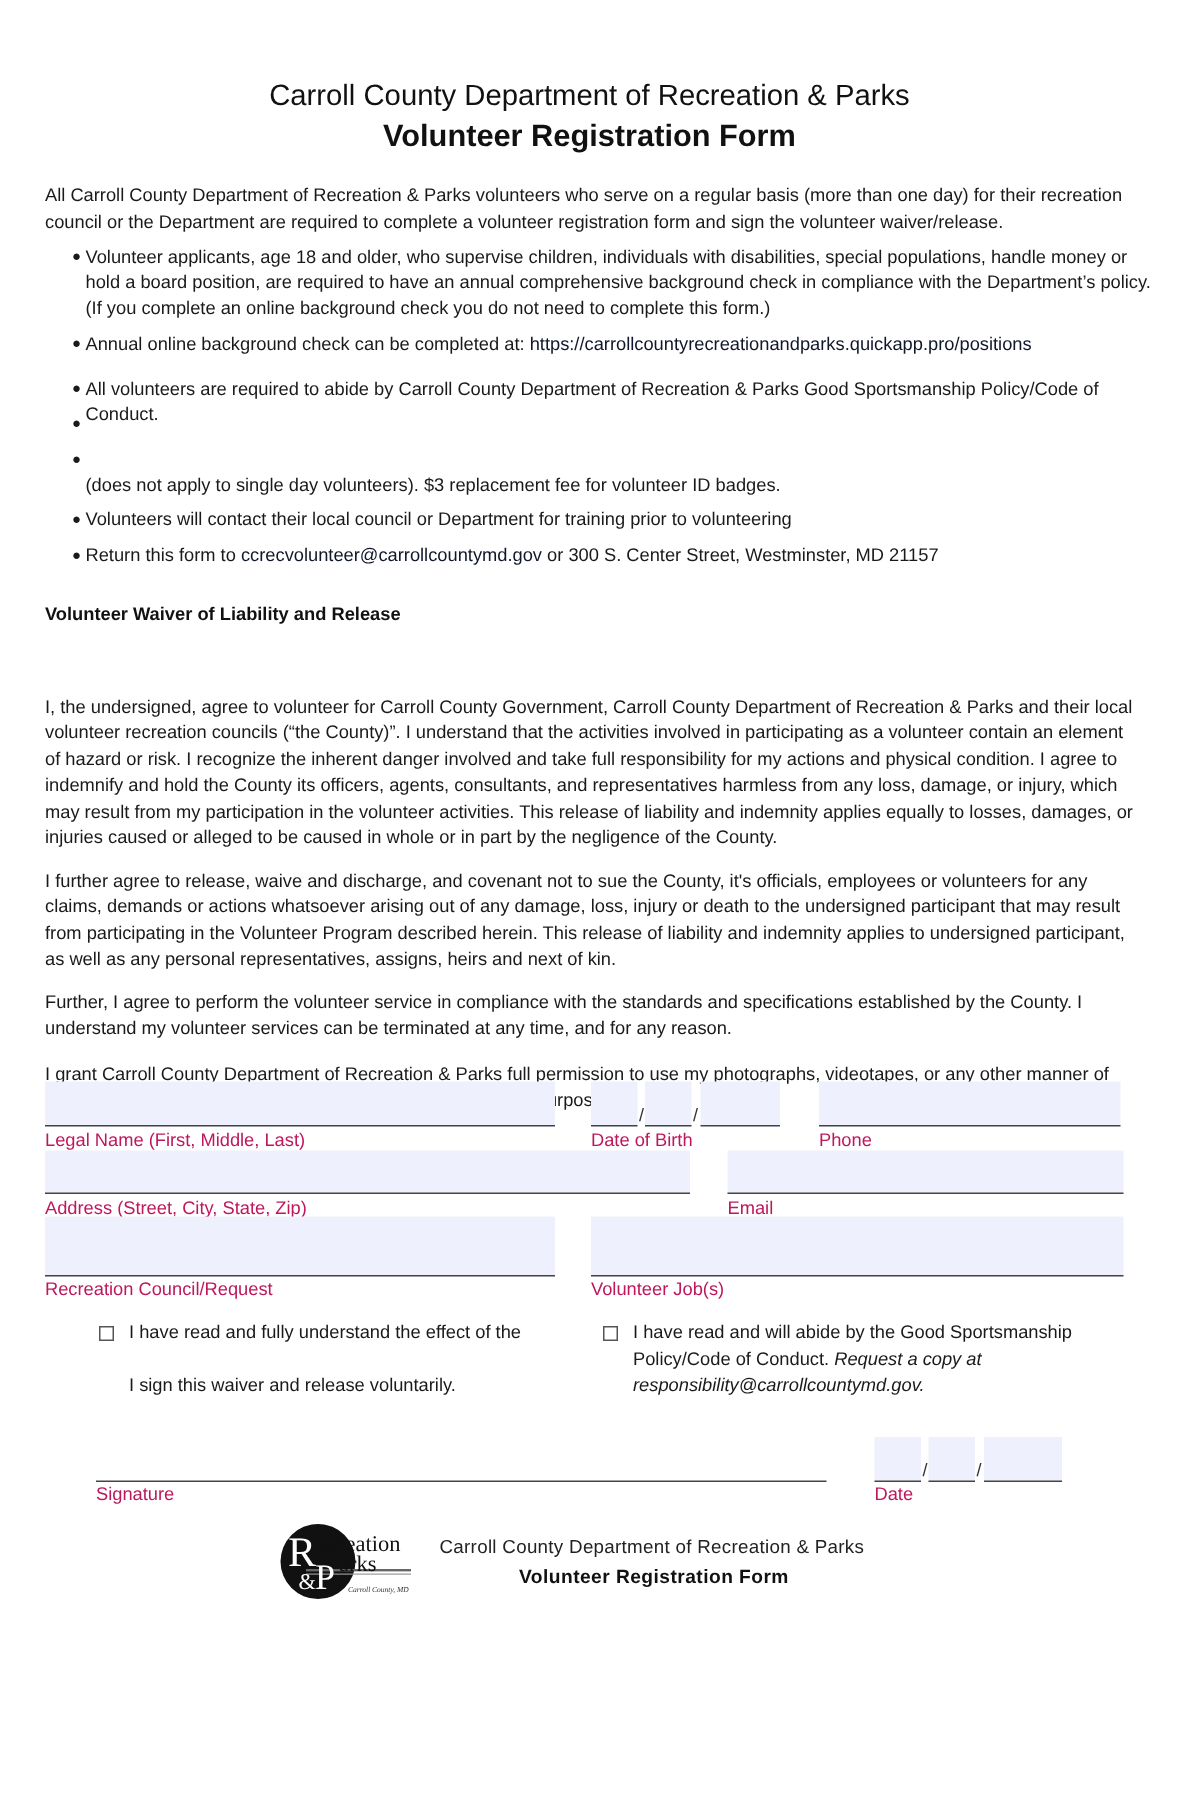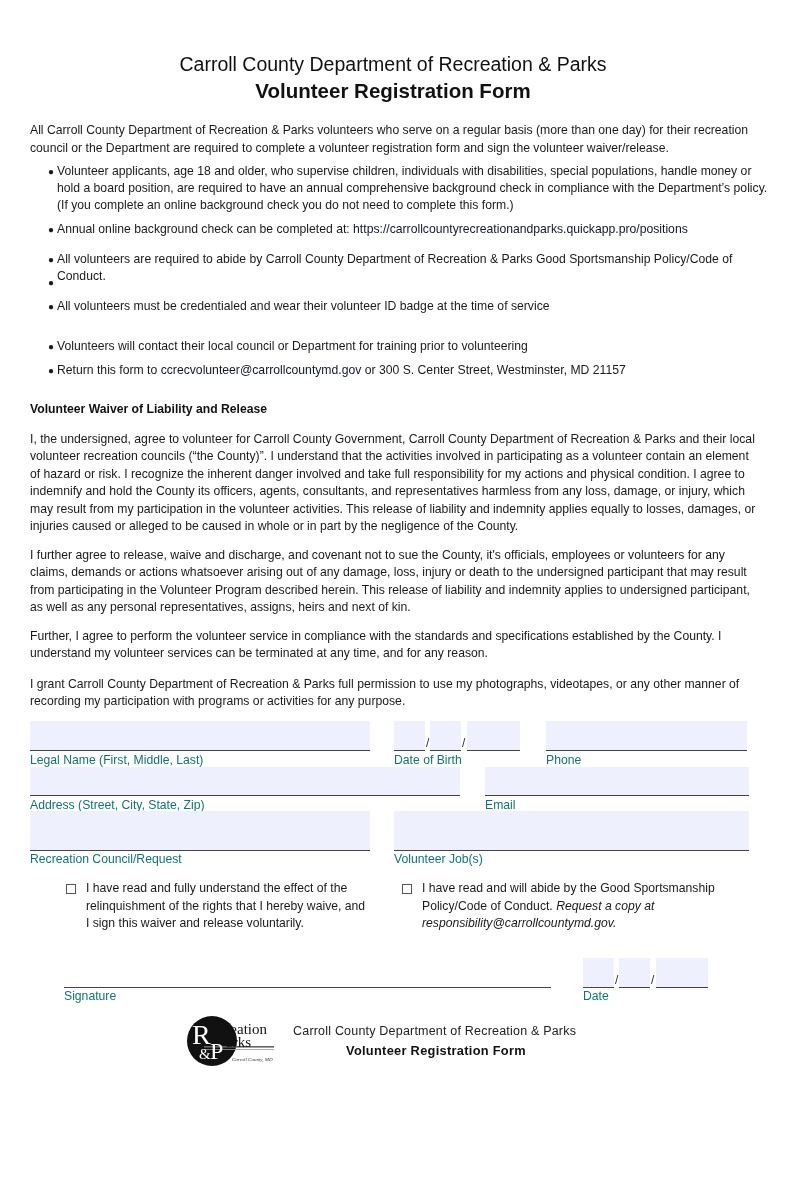--- a/index.html
+++ b/index.html
@@ -10,24 +10,24 @@
   }
   .abs { position: absolute; }
   .h1 { left: 0; width: 786px; top: 53px; text-align: center; font-size: 19.5px; color: #111; }
   .h2 { left: 0; width: 786px; top: 79px; text-align: center; font-size: 20.5px; font-weight: bold; color: #111; }
   .intro { left: 30px; top: 122px; width: 730px; font-size: 12.2px; line-height: 17.5px; }
   ul.bullets { position: absolute; left: 48px; top: 163px; width: 712px; margin: 0; padding: 0; list-style: none; font-size: 12.2px; line-height: 17.2px; }
   ul.bullets li { position: absolute; left: 0; width: 712px; padding-left: 9px; }
   ul.bullets li .dot { position: absolute; left: 0; top: 0; font-size: 10px; }
   .strong { color: #0f172a; font-weight: 500; }
   .sec-title { left: 30px; top: 402px; font-size: 12.2px; font-weight: bold; color: #111; }
-  .para { left: 30px; width: 730px; font-size: 12.2px; line-height: 17.4px; }
+  .para { left: 30px; width: 730px; font-size: 12.2px; line-height: 17.4px; margin-top: 32px; }
   .fieldbox { position: absolute; background: #eef1fd; border-bottom: 1.3px solid #444; box-sizing: border-box; }
   .fieldbox.plain { background: transparent; }
-  .flabel { position: absolute; font-size: 12.2px; color: #0f766e; }
+  .flabel { position: absolute; font-size: 12.2px; color: #be185d; }
   .slash { position: absolute; font-size: 12px; color: #333; }
   .cb { position: absolute; width: 10px; height: 10px; border: 1px solid #555; background: #fff; box-sizing: border-box; cursor: pointer; }
   .cbtext { position: absolute; font-size: 12.2px; line-height: 17.7px; }
   .foot1 { left: 293px; top: 1024px; font-size: 12.5px; color: #222; letter-spacing: 0.2px; }
   .foot2 { left: 346px; top: 1043px; font-size: 12.8px; font-weight: bold; color: #111; letter-spacing: 0.3px; }
 </style>
 </head>
 <body>
 
 <div class="abs h1">Carroll County Department of Recreation &amp; Parks</div>
@@ -46,21 +46,22 @@
   </li>
   <li style="top:88px;">
     <span class="dot">●</span>
     <span>All volunteers are required to abide by Carroll County Department of Recreation &amp; Parks Good Sportsmanship Policy/Code of Conduct.</span>
   </li>
   <li style="top:111px;">
     <span class="dot">●</span>
   </li>
   <li style="top:135px;">
     <span class="dot">●</span>
-    <span>All volunteers must be credentialed and wear their volunteer ID badge at the time of service</span><br>
+    <br>
+    <span>(does not apply to single day volunteers). $3 replacement fee for volunteer ID badges.</span>
   </li>
   <li style="top:175px;">
     <span class="dot">●</span>
     <span>Volunteers will contact their local council or Department for training prior to volunteering</span>
   </li>
   <li style="top:199px;">
     <span class="dot">●</span>
     <span>Return this form to </span><span class="strong">ccrecvolunteer@carrollcountymd.gov</span><span> or 300 S. Center Street, Westminster, MD 21157</span>
   </li>
 </ul>
@@ -92,21 +93,21 @@
 
 <div class="fieldbox" style="left:30px; top:811px; width:340px; height:40px;"></div>
 <div class="flabel" style="left:30px; top:852px;">Recreation Council/Request</div>
 
 <div class="fieldbox" style="left:394px; top:811px; width:355px; height:40px;"></div>
 <div class="flabel" style="left:394px; top:852px;">Volunteer Job(s)</div>
 
 <div class="cb" style="left:66px; top:884px;"></div>
 <div class="cbtext" style="left:86px; top:880px;">
   <span>I have read and fully understand the effect of the</span><br>
-  <span>relinquishment of the rights that I hereby waive, and</span><br>
+  <br>
   <span>I sign this waiver and release voluntarily.</span>
 </div>
 
 <div class="cb" style="left:402px; top:884px;"></div>
 <div class="cbtext" style="left:422px; top:880px;">
   <span>I have read and will abide by the Good Sportsmanship</span><br>
   <span>Policy/Code of Conduct. </span><i>Request a copy at</i><br>
   <i>responsibility@carrollcountymd.gov.</i>
 </div>
 

